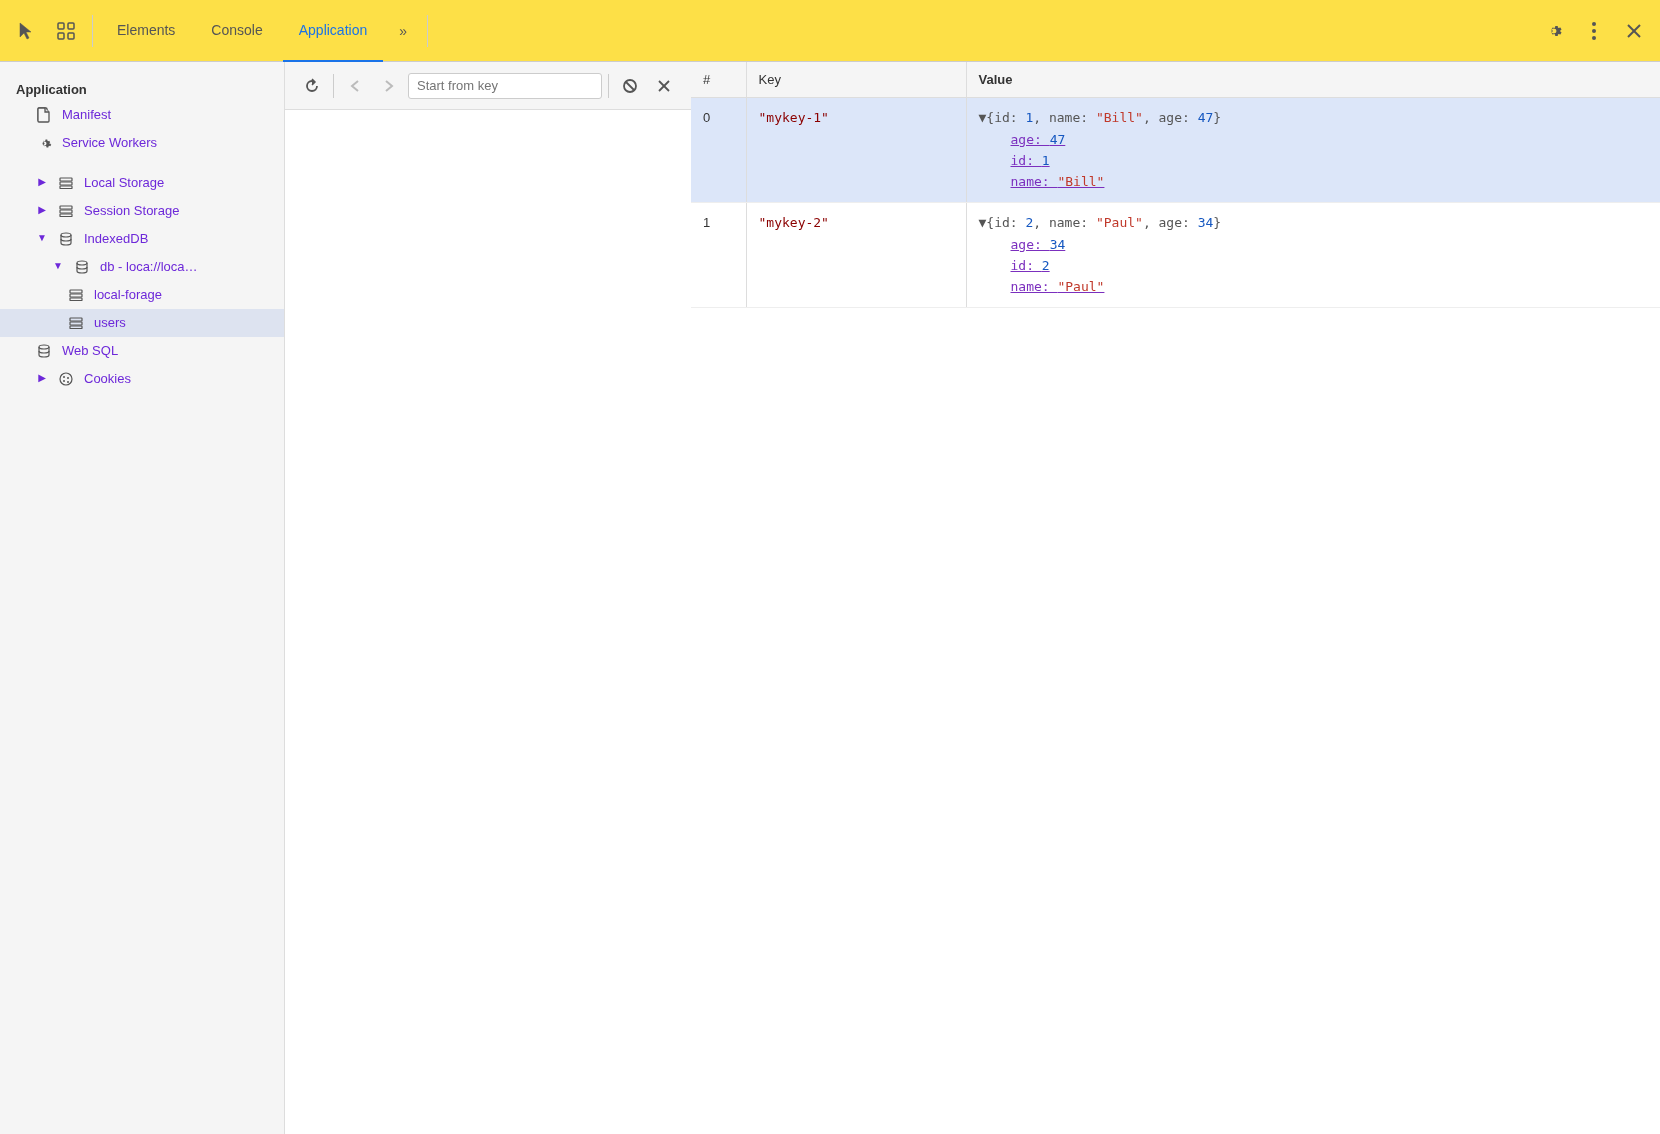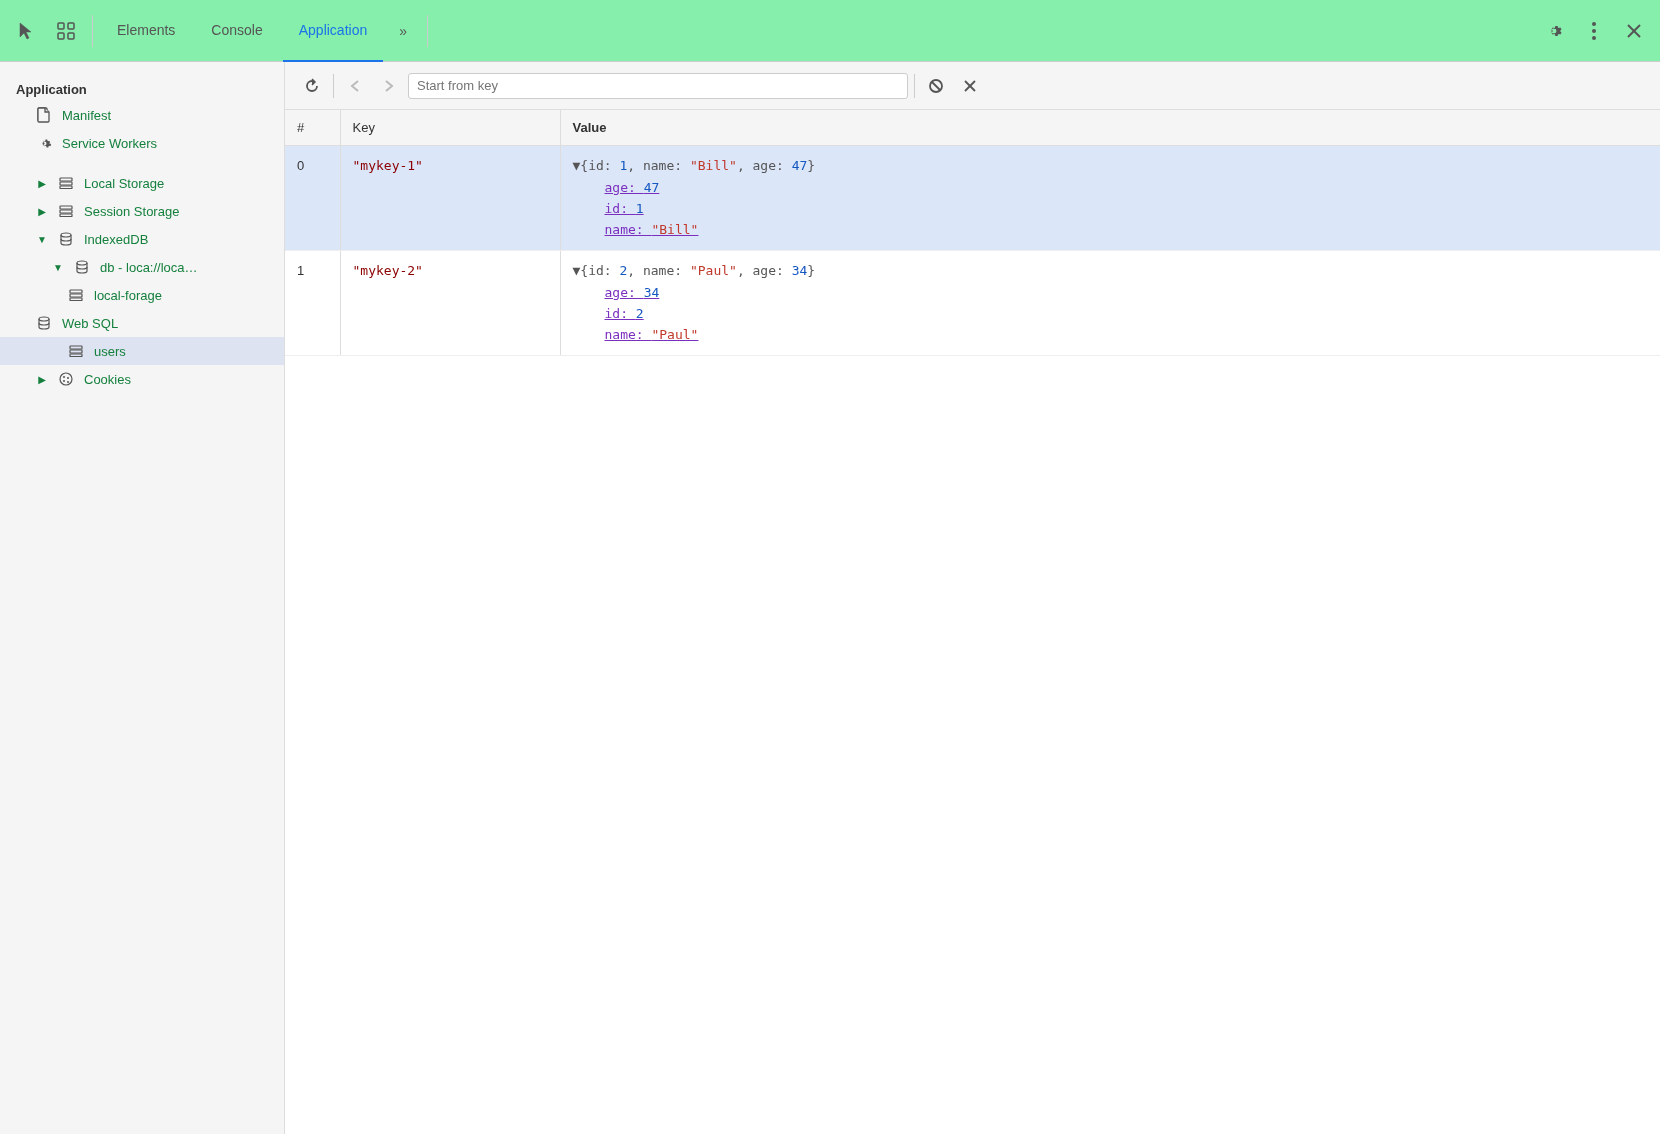--- a/index.html
+++ b/index.html
@@ -10,21 +10,21 @@
       color: #333;
       width: 1660px;
       height: 1134px;
       overflow: hidden;
     }
 
     
     .toolbar {
       display: flex;
       align-items: center;
-      background: #86efac;
+      background: #fde047;
       border-bottom: 1px solid #ccc;
       height: 62px;
       padding: 0 8px;
       gap: 4px;
     }
     .toolbar-icon-btn {
       width: 36px; height: 36px;
       border: none; background: none;
       cursor: pointer;
       display: flex; align-items: center; justify-content: center;
@@ -79,26 +79,25 @@
       padding: 12px 0;
     }
     .sidebar-section-title {
       font-size: 13px;
       font-weight: 600;
       color: #333;
       padding: 8px 16px 4px 16px;
     }
     .sidebar-item {
       display: flex;
-      align-items: center;
       padding: 6px 16px 6px 24px;
       cursor: pointer;
       gap: 10px;
       font-size: 13px;
-      color: #15803d;
+      color: #6d28d9;
       border-radius: 0;
     }
     .sidebar-item.active { background: #dde3f0; }
     .sidebar-item.indented { padding-left: 36px; }
     .sidebar-item.indented2 { padding-left: 52px; }
     .sidebar-item.indented3 { padding-left: 68px; }
     .sidebar-item-icon {
       width: 16px; height: 16px;
       display: flex; align-items: center; justify-content: center;
       flex-shrink: 0;
@@ -108,21 +107,21 @@
       display: inline-flex; align-items: center; justify-content: center;
       font-size: 10px;
       flex-shrink: 0;
     }
 
     
     .content-area {
       flex: 1;
       background: #fff;
       display: flex;
-      flex-direction: column;
+      flex-direction: row;
       overflow: hidden;
     }
 
     
     .content-toolbar {
       display: flex;
       align-items: center;
       padding: 8px 12px;
       border-bottom: 1px solid #ddd;
       background: #f5f5f5;
@@ -340,40 +339,40 @@
       <span class="sidebar-item-icon">
         <svg width="14" height="12" viewBox="0 0 14 12" fill="none" stroke="#555" stroke-width="1.2">
           <rect x="1" y="1" width="12" height="3" rx="0.5"></rect>
           <rect x="1" y="5" width="12" height="3" rx="0.5"></rect>
           <rect x="1" y="9" width="12" height="2.5" rx="0.5"></rect>
         </svg>
       </span>
       <span>local-forage</span>
     </div>
 
+    <div class="sidebar-item indented3 active">
+      <span class="sidebar-item-icon">
+        <svg width="14" height="12" viewBox="0 0 14 12" fill="none" stroke="#555" stroke-width="1.2">
+          <rect x="1" y="1" width="12" height="3" rx="0.5"></rect>
+          <rect x="1" y="5" width="12" height="3" rx="0.5"></rect>
+          <rect x="1" y="9" width="12" height="2.5" rx="0.5"></rect>
+        </svg>
+      </span>
+      <span>users</span>
+    </div>
+
     <div class="sidebar-item indented">
       <span class="sidebar-item-icon">
         <svg width="14" height="14" viewBox="0 0 14 14" fill="none" stroke="#555" stroke-width="1.2">
           <ellipse cx="7" cy="3" rx="5" ry="2"></ellipse>
           <path d="M2 3 L2 7 Q2 9 7 9 Q12 9 12 7 L12 3"></path>
           <path d="M2 7 L2 11 Q2 13 7 13 Q12 13 12 11 L12 7"></path>
         </svg>
       </span>
       <span>Web SQL</span>
-    </div>
-
-    <div class="sidebar-item indented3 active">
-      <span class="sidebar-item-icon">
-        <svg width="14" height="12" viewBox="0 0 14 12" fill="none" stroke="#555" stroke-width="1.2">
-          <rect x="1" y="1" width="12" height="3" rx="0.5"></rect>
-          <rect x="1" y="5" width="12" height="3" rx="0.5"></rect>
-          <rect x="1" y="9" width="12" height="2.5" rx="0.5"></rect>
-        </svg>
-      </span>
-      <span>users</span>
     </div>
 
     <div class="sidebar-item indented">
       <span class="expand-arrow">▶</span>
       <span class="sidebar-item-icon">
         <svg width="14" height="14" viewBox="0 0 14 14" fill="none" stroke="#555" stroke-width="1.2">
           <circle cx="7" cy="7" r="6"></circle>
           <circle cx="5" cy="5" r="1" fill="#555" stroke="none"></circle>
           <circle cx="9" cy="6" r="1" fill="#555" stroke="none"></circle>
           <circle cx="5" cy="9" r="1" fill="#555" stroke="none"></circle>

